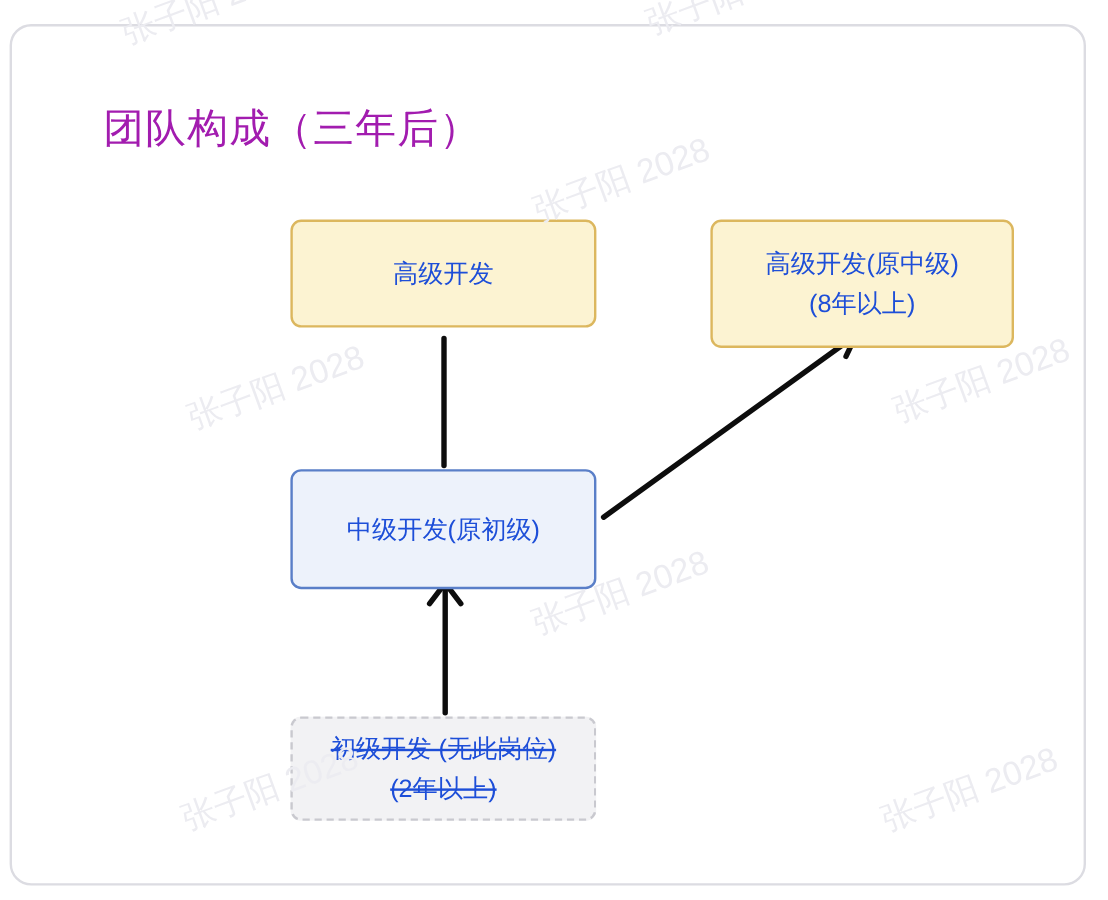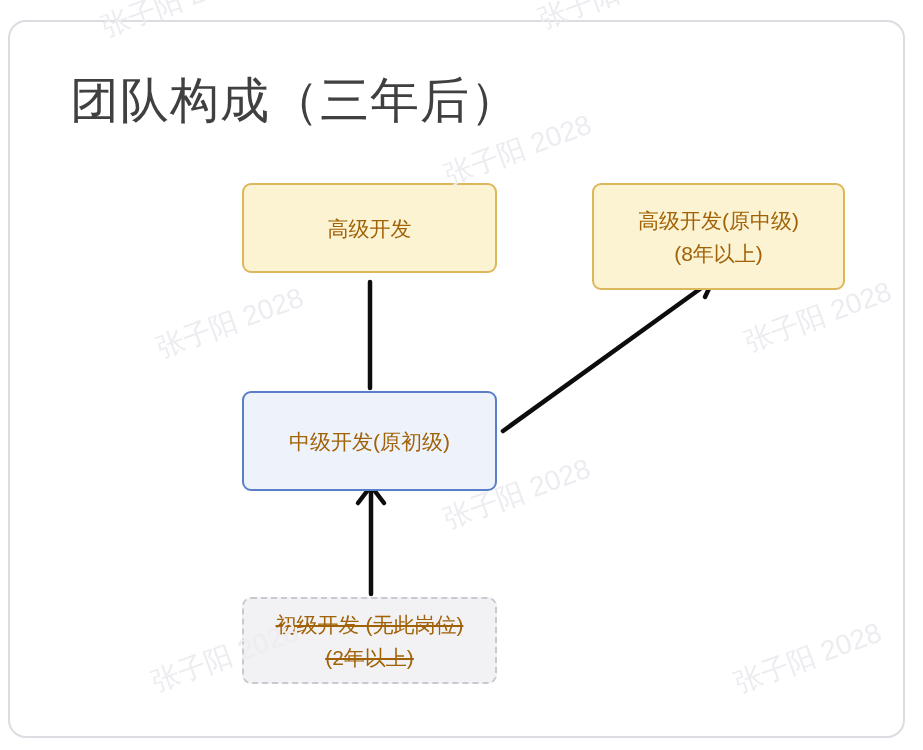--- a/index.html
+++ b/index.html
@@ -23,25 +23,25 @@
     height: 714px;
     background: #ffffff;
     border: 2px solid #dcdce2;
     border-radius: 18px;
     z-index: 0;
   }
   .title {
     position: absolute;
     left: 70px;
     top: 68px;
-    margin: 0;
-    font-size: 49px;
+    margin: 16px;
+    font-size: 34px;
     font-weight: 500;
     letter-spacing: 1px;
-    color: #404040;
+    color: #a21caf;
     z-index: 2;
   }
   .connectors {
     position: absolute;
     left: 0;
     top: 0;
     z-index: 1;
   }
   .node {
     position: absolute;
@@ -50,21 +50,21 @@
     flex-direction: column;
     align-items: center;
     justify-content: center;
     border-radius: 9px;
     z-index: 2;
     text-align: center;
   }
   .node-line {
     font-size: 21px;
     line-height: 33px;
-    color: #a16207;
+    color: #1d4ed8;
   }
   .node-yellow {
     background: #fcf3d2;
     border: 2px solid #dcb75e;
   }
   .node-blue {
     background: #edf2fb;
     border: 2px solid #5a7fc8;
   }
   .node-gray {

